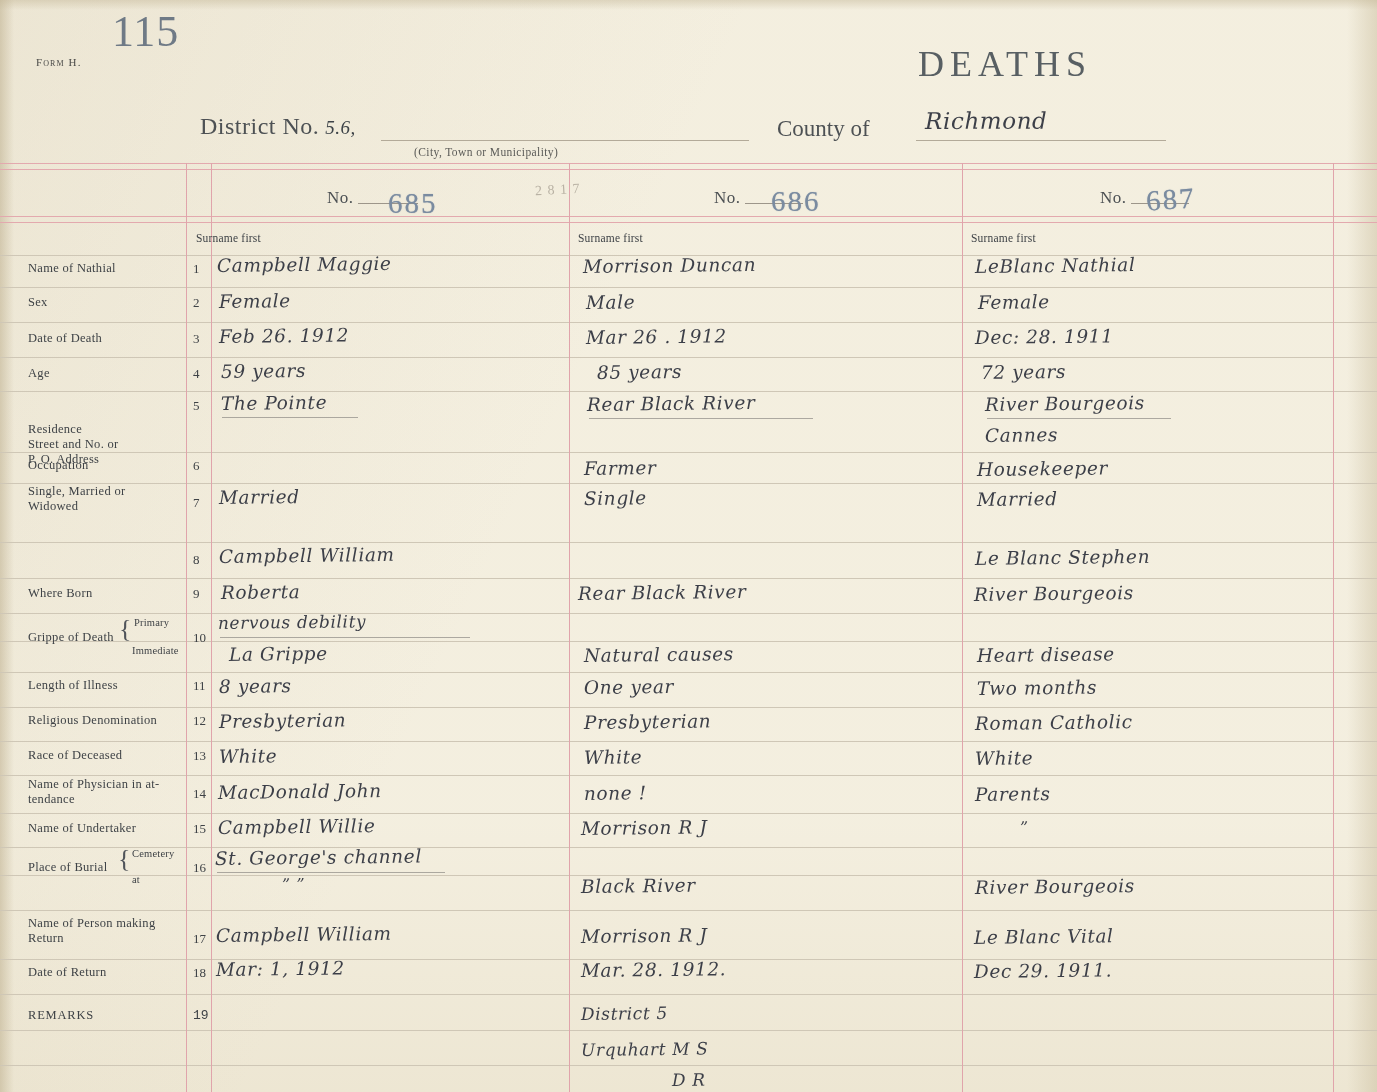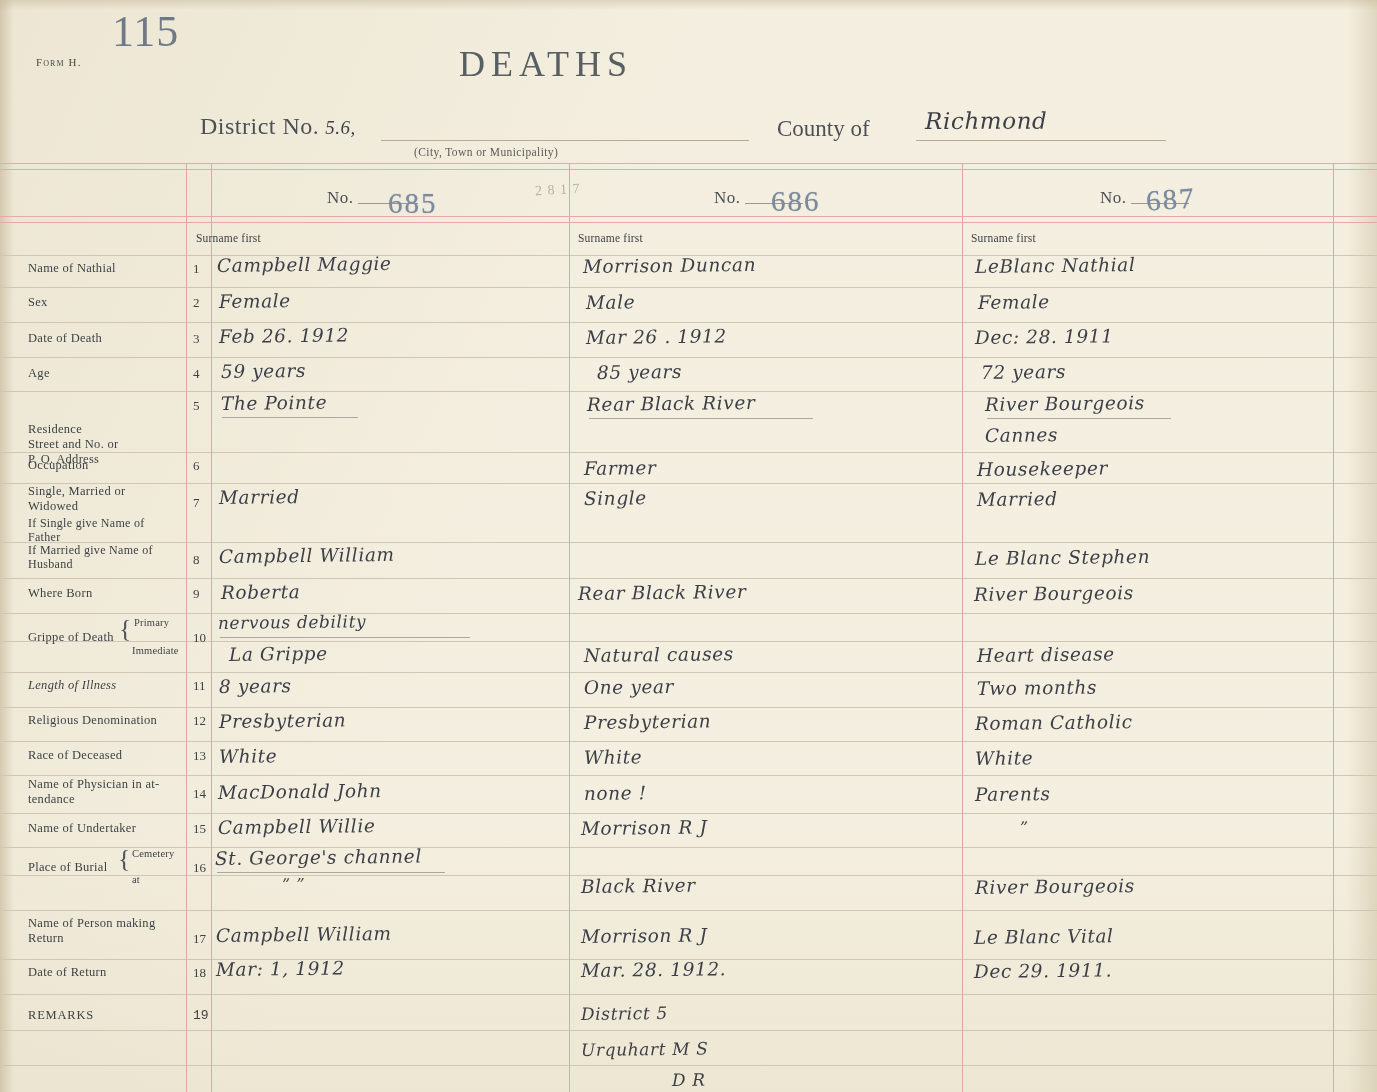--- a/index.html
+++ b/index.html
@@ -71,21 +71,21 @@
     left: 112px; top: 6px;
     font-family: "Liberation Serif", serif;
     font-size: 44px;
     color: #6f7a86;
     letter-spacing: 1px;
   }
   .deaths-title {
     position: absolute;
     left: 0; top: 43px;
     width: 1092px;
-    text-align: center;
+    text-align: right;
     font-size: 36px;
     letter-spacing: 6px;
     color: #585f63;
     font-family: "Liberation Serif", serif;
   }
   .district-line {
     position: absolute;
     left: 200px; top: 113px;
     font-size: 24px;
     color: #4d5154;
@@ -316,36 +316,32 @@
 P. O. Address</div>
   <div class="row-num" style="top:398px;">5</div>
 
   <div class="row-label" style="top:458px;">Occupation</div>
   <div class="row-num" style="top:458px;">6</div>
 
   <div class="row-label" style="top:484px; white-space:pre-line;">Single, Married or
 Widowed</div>
   <div class="row-num" style="top:495px;">7</div>
 
-  <div class="row-label small" style="top:517px; white-space:pre-line; line-height:13.5px;">If Single give Name of
-Father
-If Married give Name of
-Husband</div>
   <div class="row-num" style="top:552px;">8</div>
 
   <div class="row-label" style="top:586px;">Where Born</div>
   <div class="row-num" style="top:586px;">9</div>
 
   <div class="row-label" style="top:630px;">Grippe of Death</div>
   <div class="brace" style="left:119px; top:616px;">{</div>
   <div class="sub-label" style="left:134px; top:617px;">Primary</div>
   <div class="sub-label" style="left:132px; top:645px;">Immediate</div>
   <div class="row-num" style="top:630px;">10</div>
 
-  <div class="row-label" style="top:678px;font-style:italic;">Length of Illness</div>
+  <div class="row-label" style="top:678px;">Length of Illness</div>
   <div class="row-num" style="top:678px;">11</div>
 
   <div class="row-label" style="top:713px;">Religious Denomination</div>
   <div class="row-num" style="top:713px;">12</div>
 
   <div class="row-label" style="top:748px;">Race of Deceased</div>
   <div class="row-num" style="top:748px;">13</div>
 
   <div class="row-label" style="top:777px; white-space:pre-line;">Name of Physician in at-
 tendance</div>

